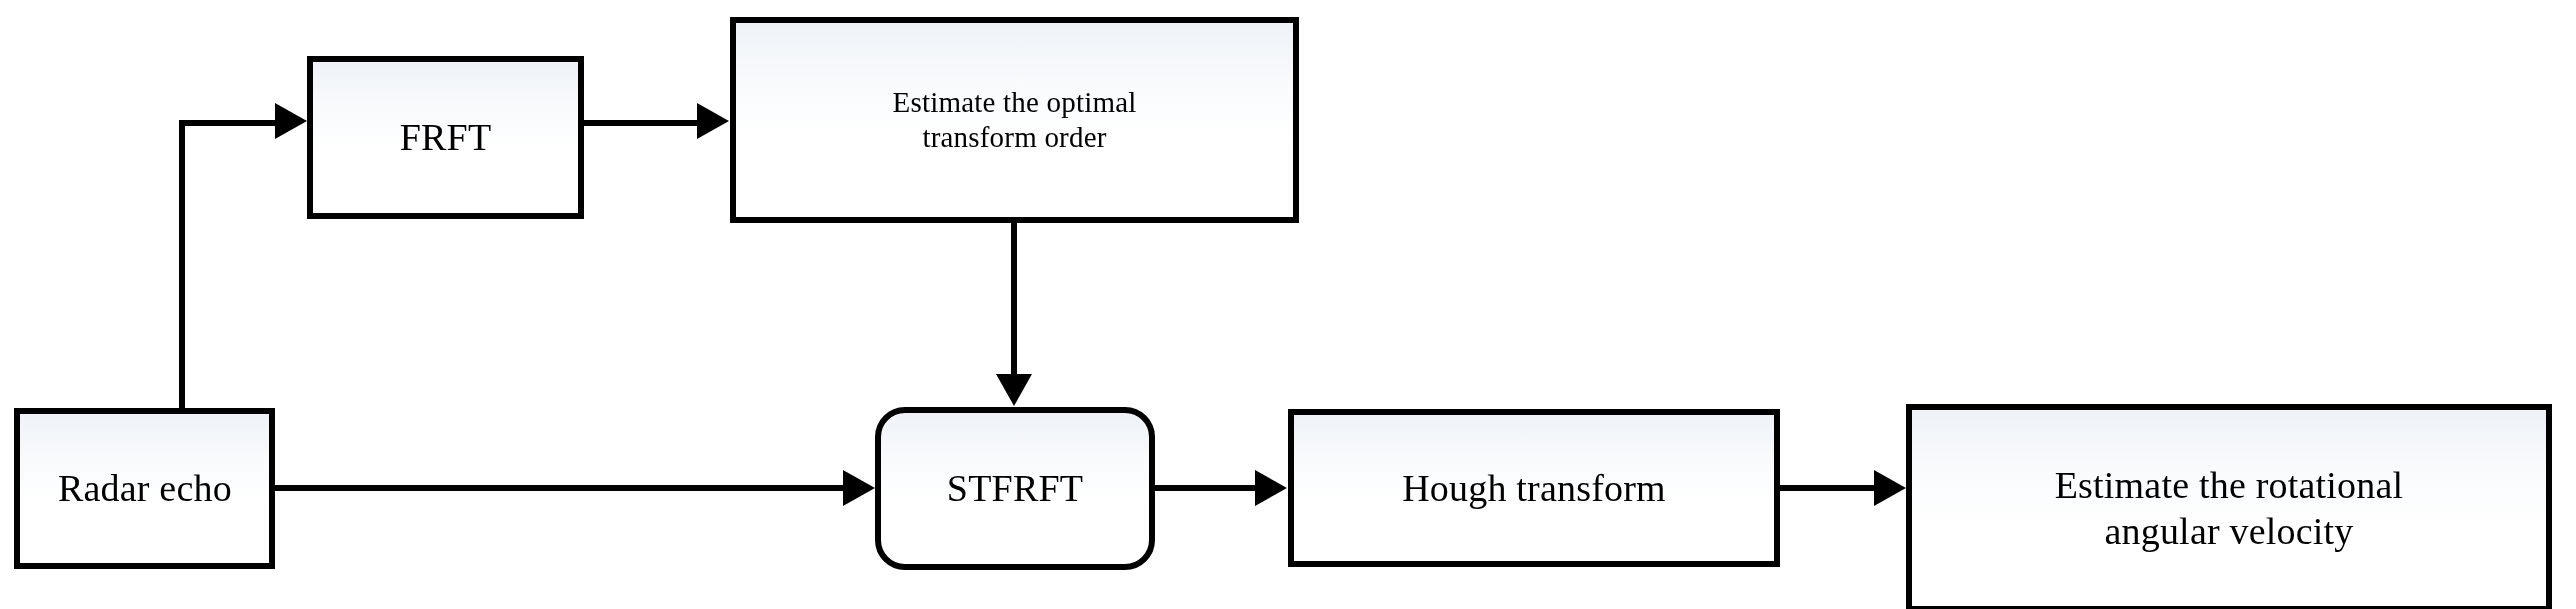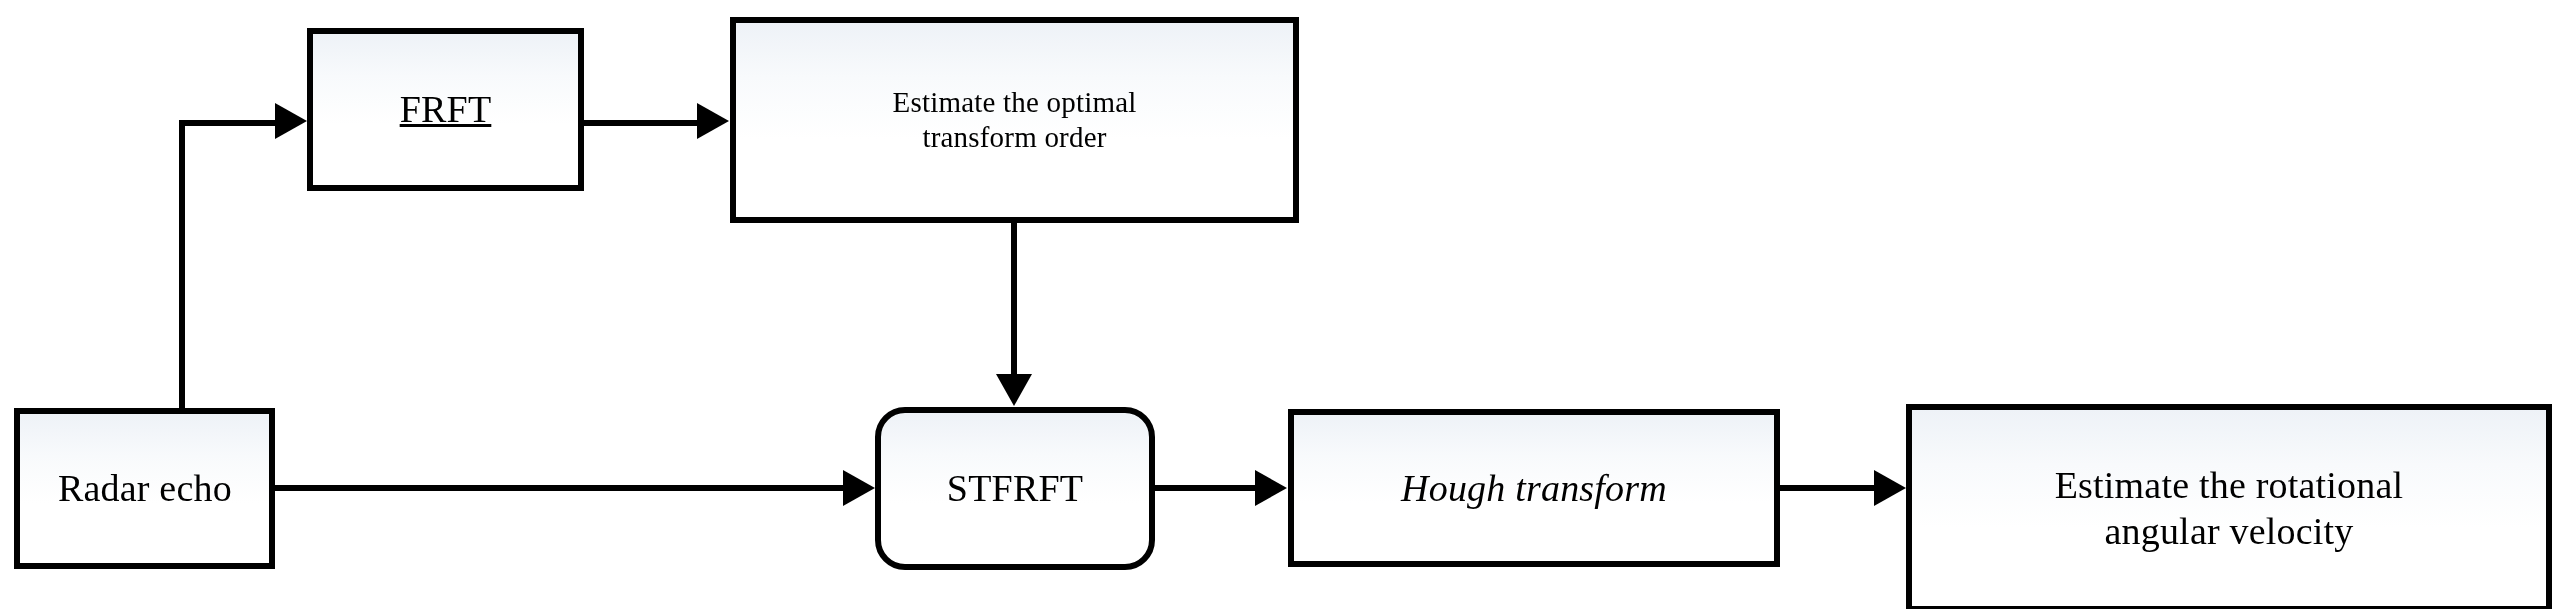--- a/index.html
+++ b/index.html
@@ -29,24 +29,24 @@
     letter-spacing: 0.2px;
   }
   .node-label {
     display: block;
     padding: 0 8.5px;
     white-space: pre-line;
   }
 
   
   #node-radar-echo   { left: 14.4px;   top: 408px; width: 261px; height: 161px; font-size: 38px; }
-  #node-frft         { left: 307px;  top: 28px;  width: 277px; height: 163px; font-size: 38px; text-decoration: underline; }
+  #node-frft         { left: 307px;  top: 56px;  width: 277px; height: 163px; font-size: 38px; }
   #node-estimate-order { left: 730px; top: 17px; width: 569px; height: 206px; font-size: 29px; }
   #node-stfrft       { left: 875px; top: 407px; width: 280px; height: 163px; font-size: 38px; border-radius: 30px; }
-  #node-hough        { left: 1288px; top: 409px; width: 492px; height: 158px; font-size: 38px; font-style: italic; }
+  #node-hough        { left: 1288px; top: 409px; width: 492px; height: 158px; font-size: 38px; }
   #node-estimate-velocity { left: 1906px; top: 404px; width: 646px; height: 208px; font-size: 38px; }
 
   
   .line-h, .line-v {
     position: absolute;
     background: #000000;
   }
   .line-h { height: 6px; }
   .line-v { width: 6px; }
 

